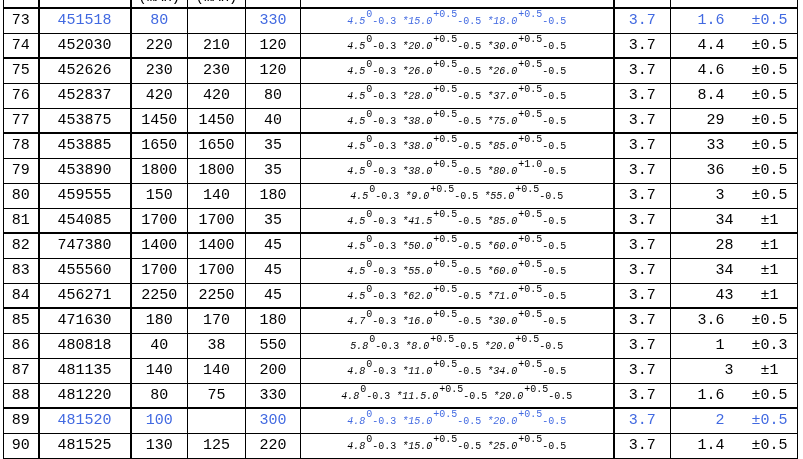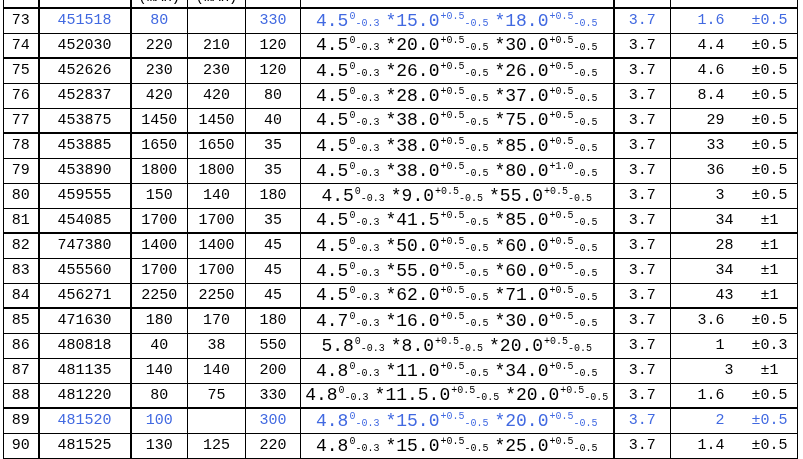--- a/index.html
+++ b/index.html
@@ -27,21 +27,21 @@
   }
   tr.datarow { height: 25px; }
   tr.hdrrow { height: 7px; }
   tr.hdrrow td { border-top: none; border-bottom: 2px solid #000; }
   .hclip { height: 7px; overflow: hidden; }
   .hclip span { display: block; margin-top: -11px; font-size: 14px; }
   .b2r { border-right-width: 2px; }
   tr.thick td { border-bottom-width: 2px; }
   tr.hl td { color: var(--accent, #4169E1); }
   tr.hl td.cno { color: #000; }
-  .dm { font-size: 18px; }
+  .dm { font-size: 10px; font-style: italic; }
   .dsup { font-size: 10px; position: relative; top: -7px; margin-left: 1px; }
   .dsub { font-size: 10px; position: relative; top: 0; }
   .dsub.gap { margin-right: 6px; }
   .wcell { display: flex; align-items: flex-end; justify-content: center; }
   .wv { display: inline-block; width: 44px; text-align: right; }
   .wt { display: inline-block; margin-left: 27px; text-align: left; }
 </style>
 </head>
 <body>
 

